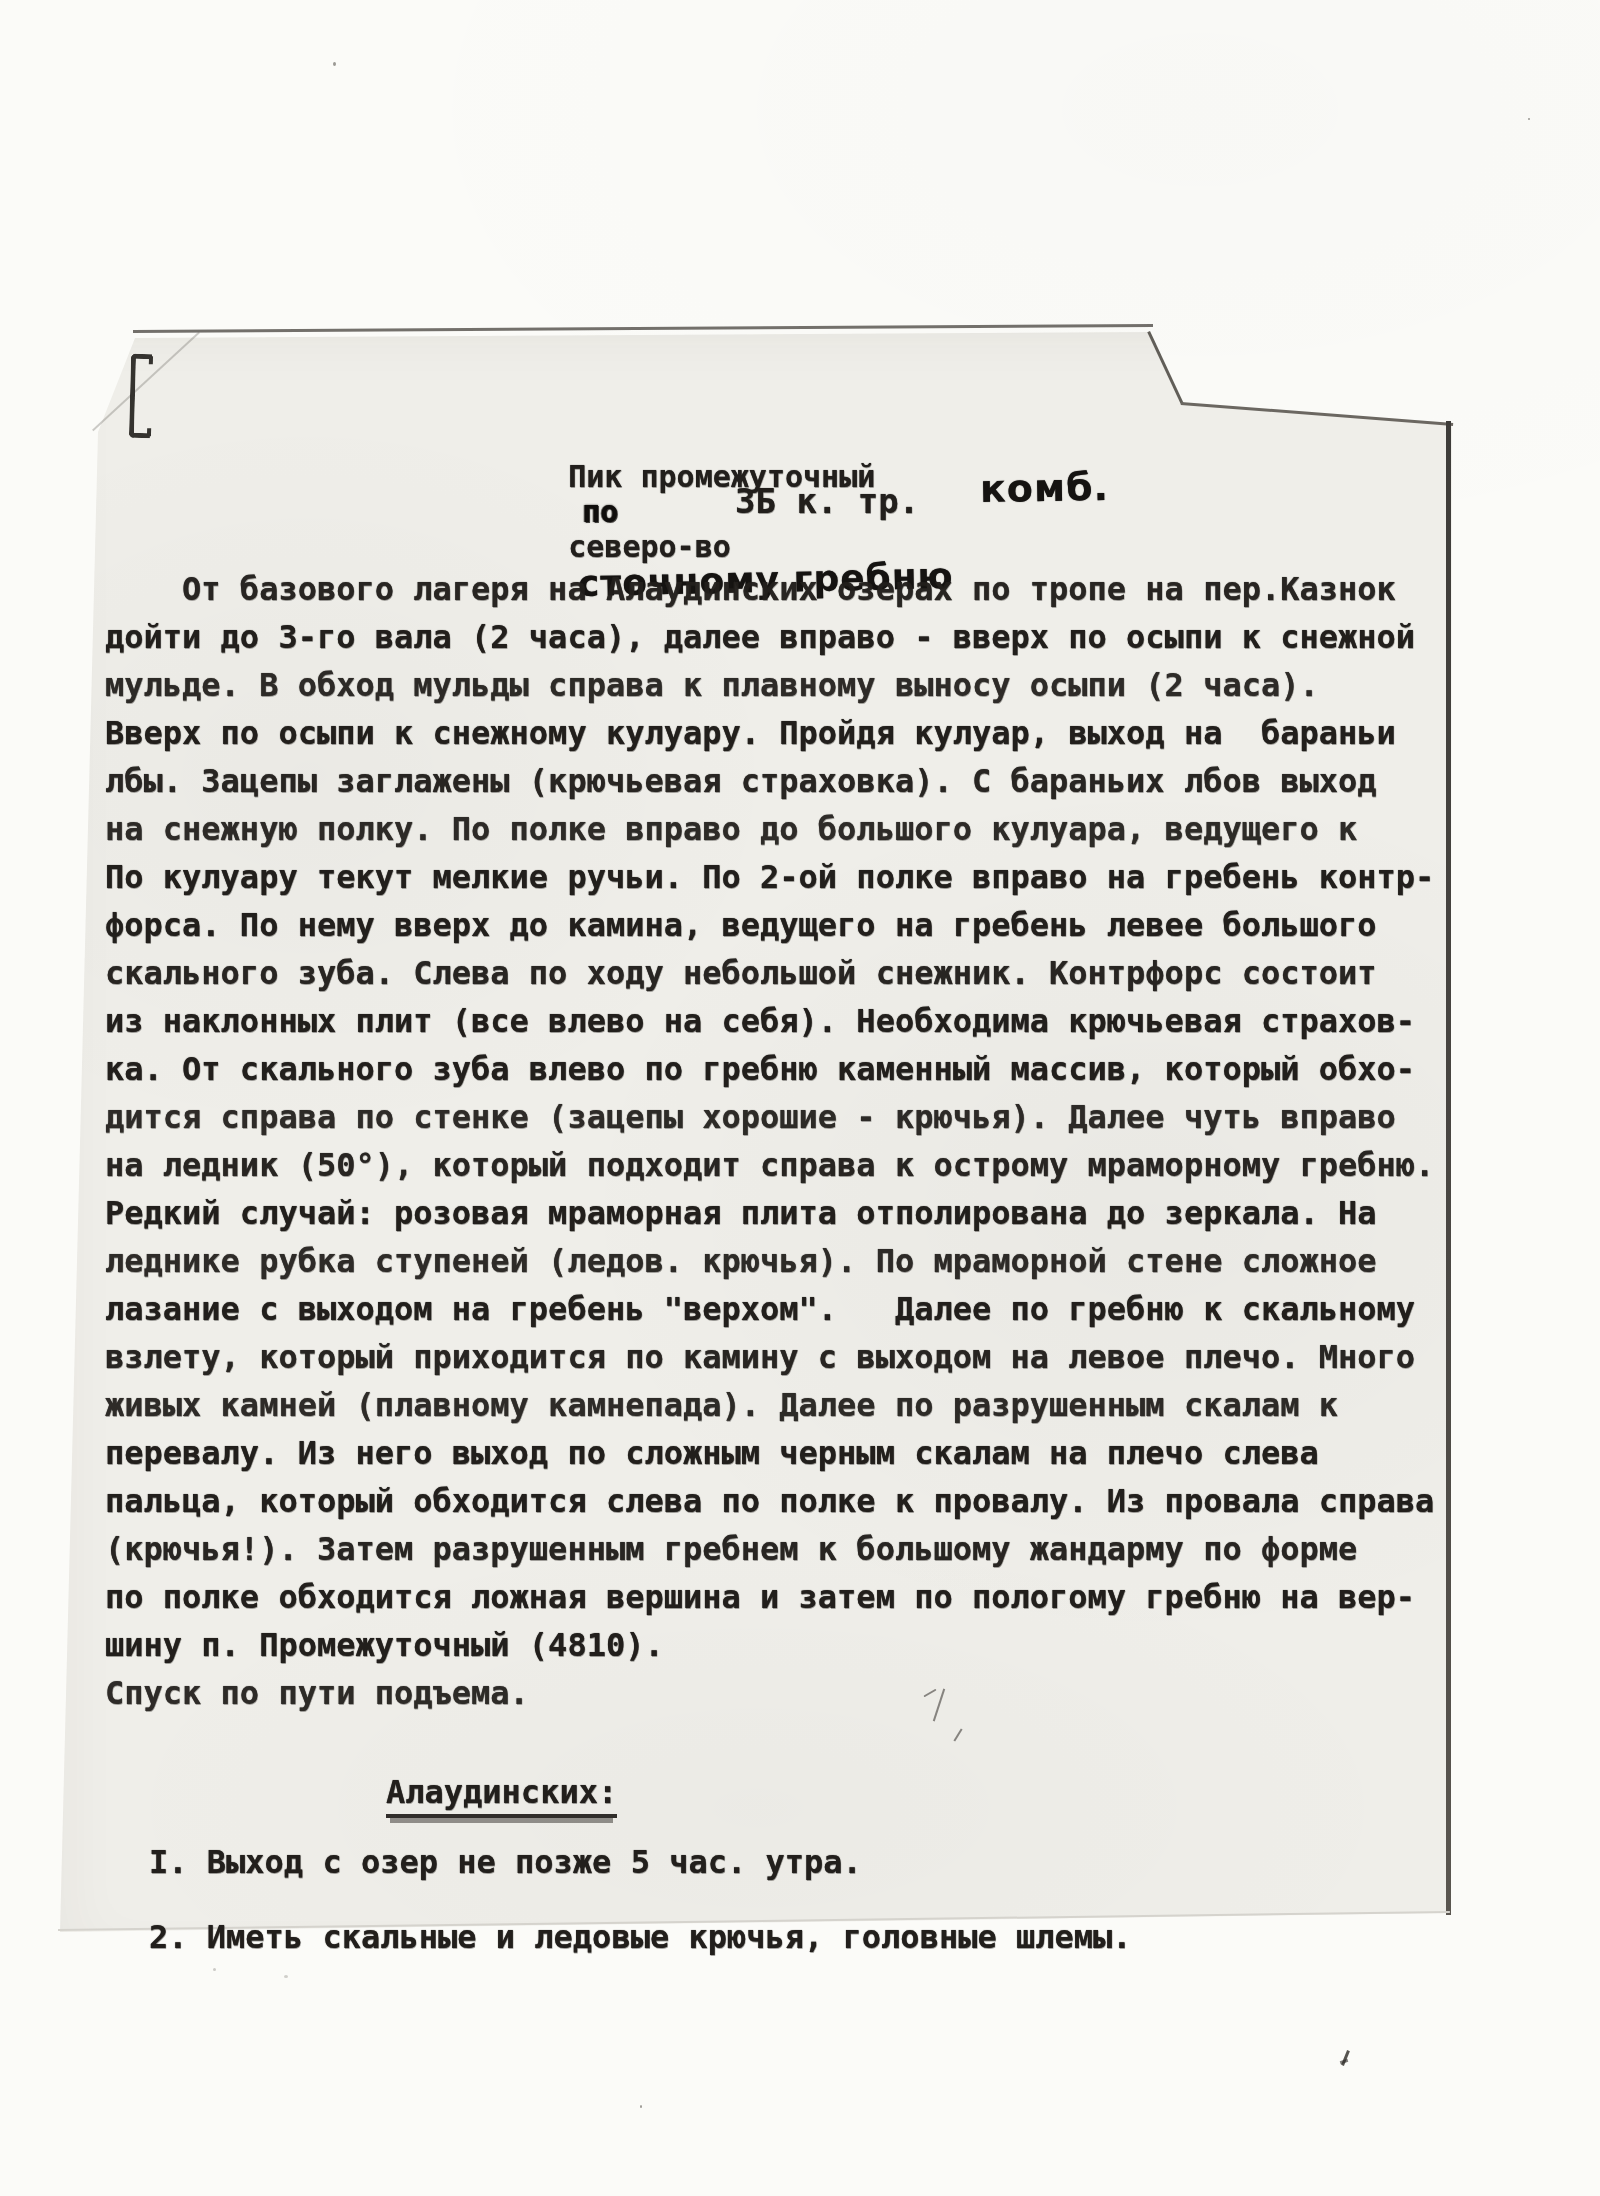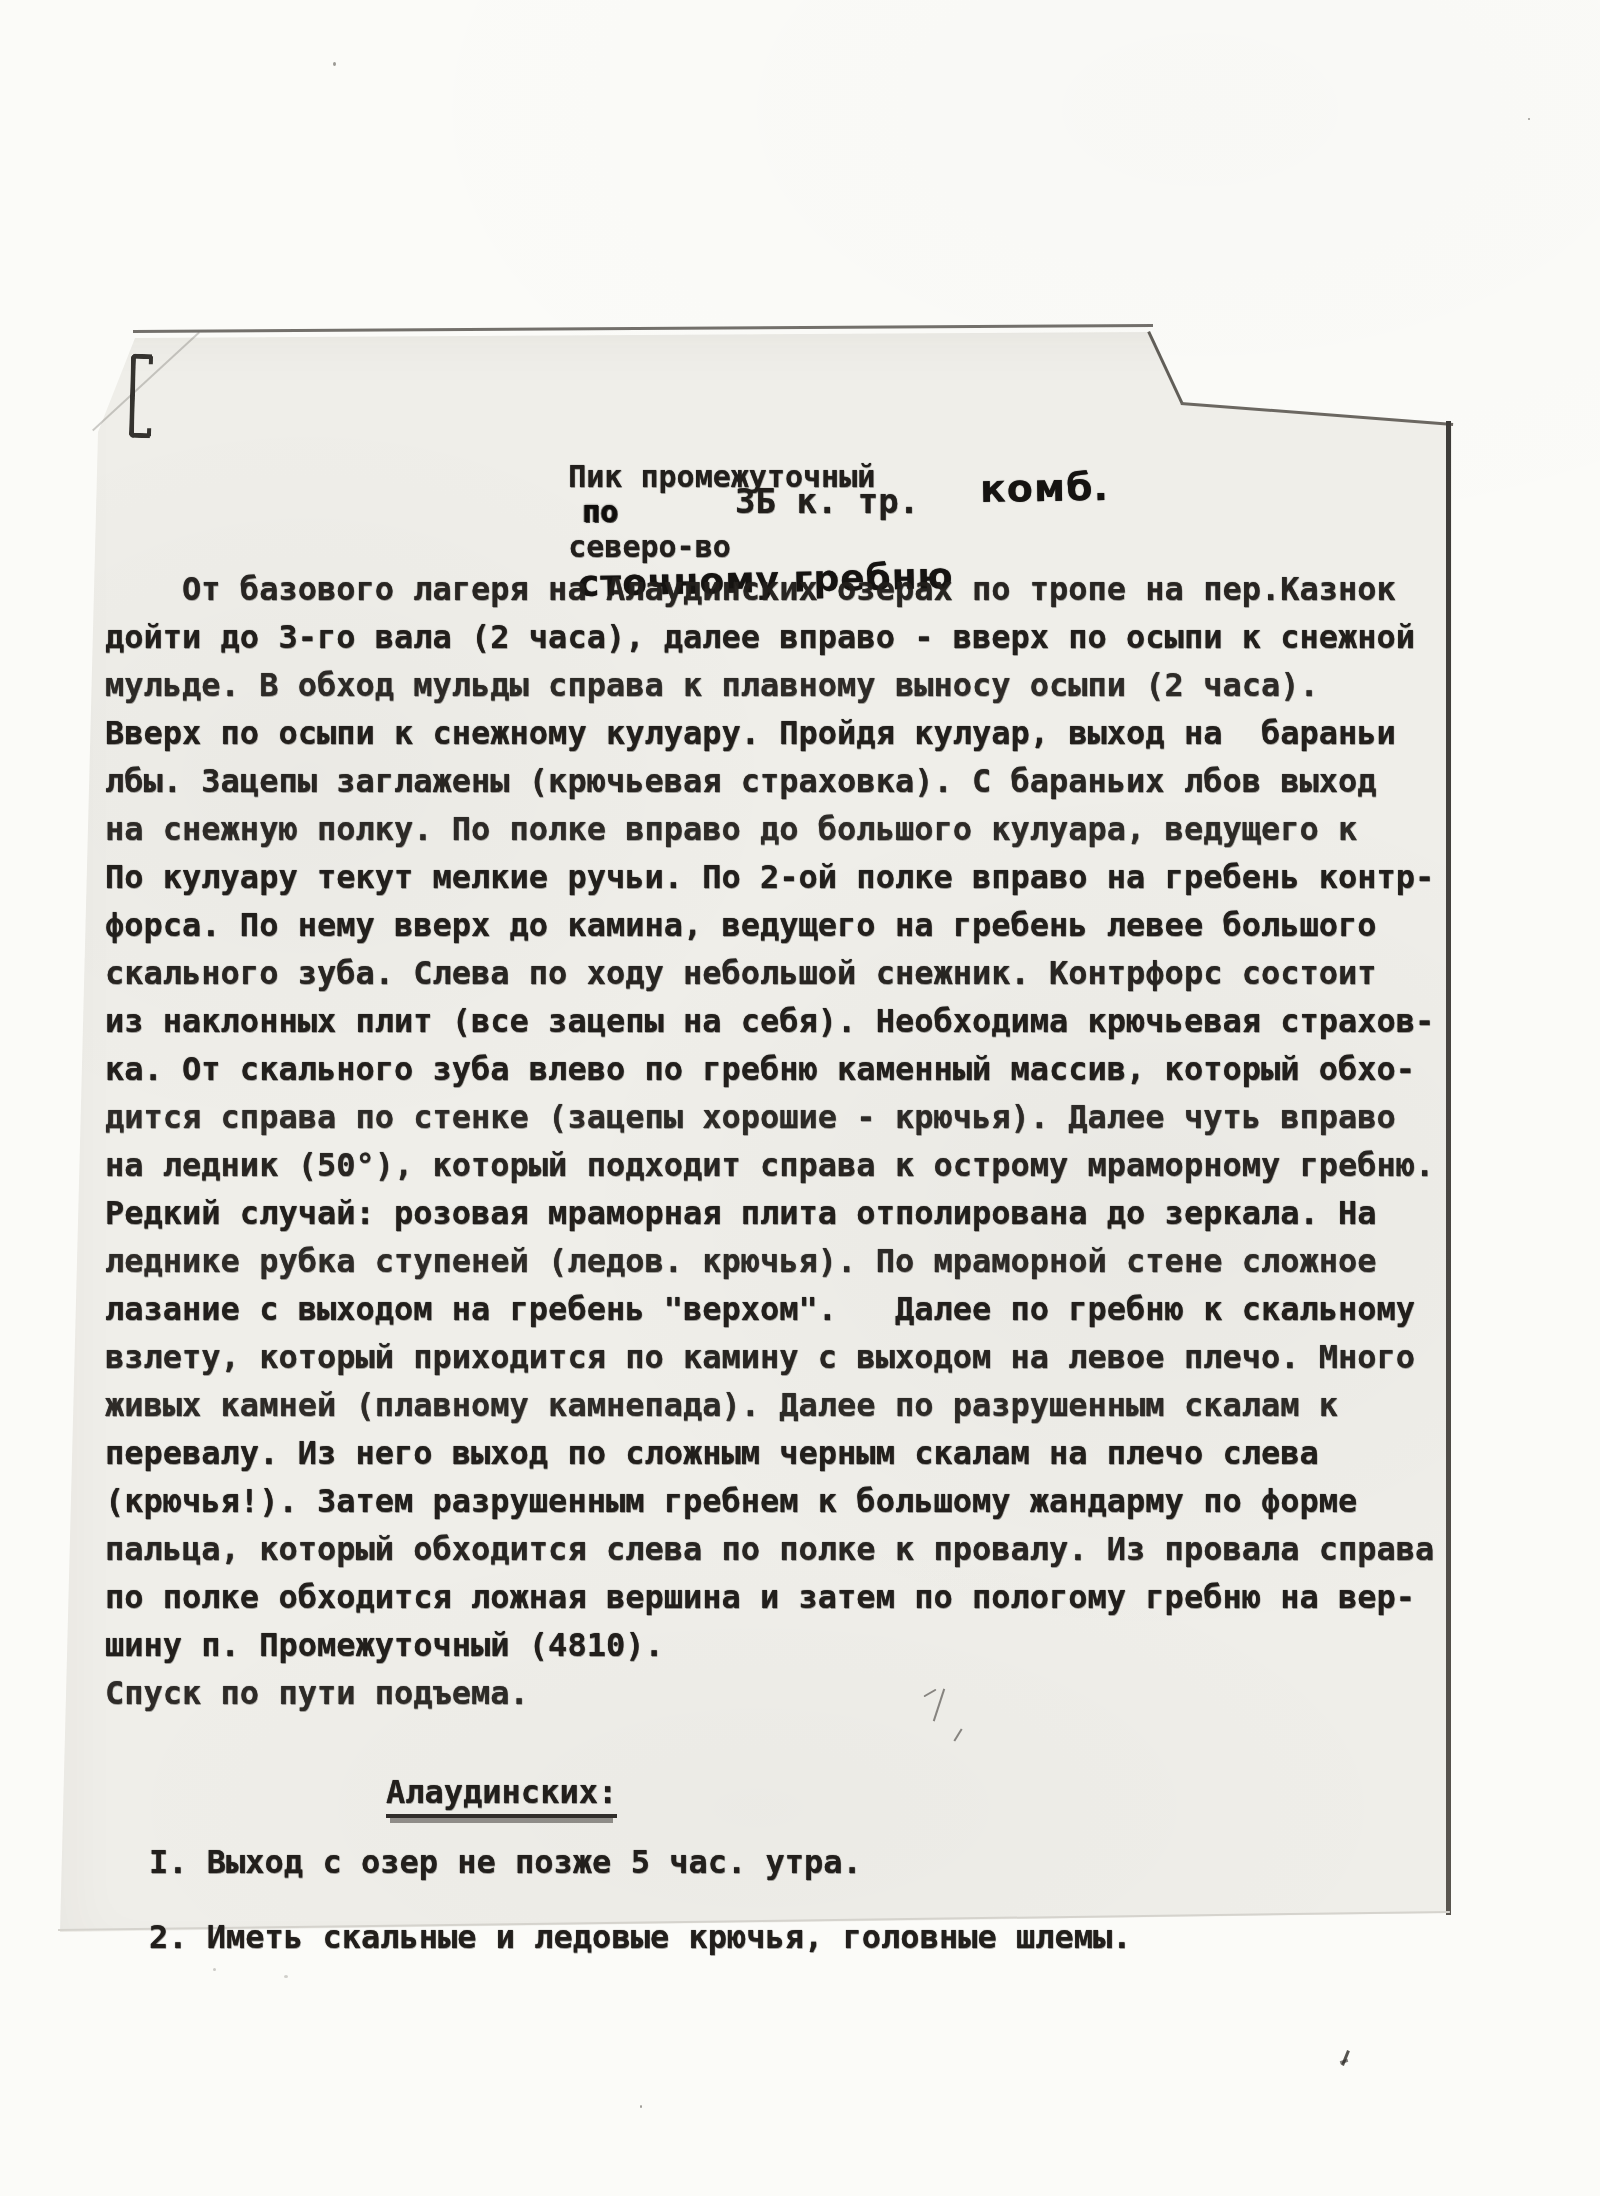--- a/index.html
+++ b/index.html
@@ -133,32 +133,32 @@
   <div class="body-lines typed">
       <div class="line">    От базового лагеря на Алаудинских озерах по тропе на пер.Казнок</div>
       <div class="line">дойти до 3-го вала (2 часа), далее вправо - вверх по осыпи к снежной</div>
       <div class="line">мульде. В обход мульды справа к плавному выносу осыпи (2 часа).</div>
       <div class="line">Вверх по осыпи к снежному кулуару. Пройдя кулуар, выход на  бараньи</div>
       <div class="line">лбы. Зацепы заглажены (крючьевая страховка). С бараньих лбов выход</div>
       <div class="line">на снежную полку. По полке вправо до большого кулуара, ведущего к</div>
       <div class="line">По кулуару текут мелкие ручьи. По 2-ой полке вправо на гребень контр-</div>
       <div class="line">форса. По нему вверх до камина, ведущего на гребень левее большого</div>
       <div class="line">скального зуба. Слева по ходу небольшой снежник. Контрфорс состоит</div>
-      <div class="line">из наклонных плит (все зацепы на себя). Необходима крючьевая страхов-</div>
+      <div class="line">из наклонных плит (все влево на себя). Необходима крючьевая страхов-</div>
       <div class="line">ка. От скального зуба влево по гребню каменный массив, который обхо-</div>
       <div class="line">дится справа по стенке (зацепы хорошие - крючья). Далее чуть вправо</div>
       <div class="line">на ледник (50°), который подходит справа к острому мраморному гребню.</div>
       <div class="line">Редкий случай: розовая мраморная плита отполирована до зеркала. На</div>
       <div class="line">леднике рубка ступеней (ледов. крючья). По мраморной стене сложное</div>
       <div class="line">лазание с выходом на гребень "верхом".   Далее по гребню к скальному</div>
       <div class="line">взлету, который приходится по камину с выходом на левое плечо. Много</div>
       <div class="line">живых камней (плавному камнепада). Далее по разрушенным скалам к</div>
       <div class="line">перевалу. Из него выход по сложным черным скалам на плечо слева</div>
+      <div class="line">пальца, который обходится слева по полке к провалу. Из провала справа</div>
       <div class="line">(крючья!). Затем разрушенным гребнем к большому жандарму по форме</div>
-      <div class="line">пальца, который обходится слева по полке к провалу. Из провала справа</div>
       <div class="line">по полке обходится ложная вершина и затем по пологому гребню на вер-</div>
       <div class="line">шину п. Промежуточный (4810).</div>
       <div class="line">Спуск по пути подъема.</div>
     </div>
 
   <div class="rec-heading typed">
     <span>Алаудинских:</span>
   </div>
 
   <div class="rec-items typed">

